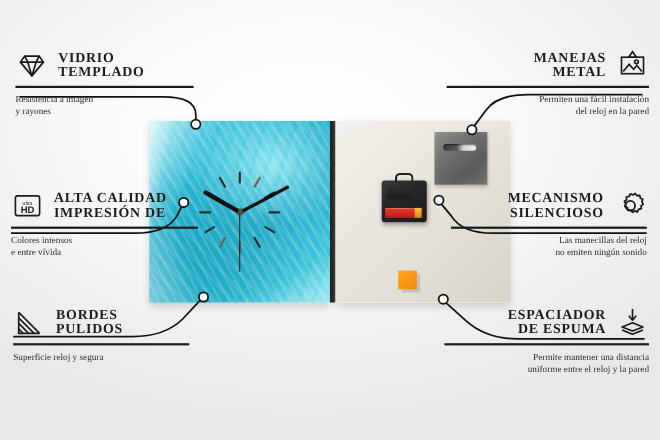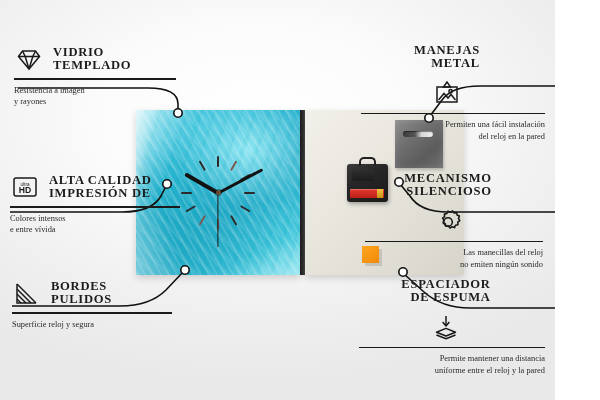--- a/index.html
+++ b/index.html
@@ -3,21 +3,21 @@
 <meta charset="utf-8">
 <style>
   * { box-sizing: border-box; margin: 0; padding: 0; }
   html, body {
     width: 600px; height: 400px;
     font-family: "Liberation Serif", serif;
     overflow: hidden;
   }
   #page {
     position: relative;
-    width: 555px; height: 400px;
+    width: 600px; height: 400px;
     background:
       radial-gradient(ellipse 420px 260px at 46% 30%, #ffffff 0%, #fbfbfb 38%, #f2f2f2 66%, #e9e9e9 100%),
       linear-gradient(160deg, #fdfdfd 0%, #f4f4f4 55%, #ececec 100%);
     overflow: hidden;
   }
 
   
   .product {
     position: absolute;
     left: 136px; top: 110px;
@@ -178,21 +178,21 @@
     line-height: 1.35;
     color: #2a2a2a;
     white-space: pre-line;
   }
   .co-icon { flex: 0 0 auto; width: 30px; height: 30px; }
 
   
   .left .co-head { flex-direction: row; }
   .left .co-title, .left .co-sub { text-align: left; }
   
-  .right .co-head { flex-direction: column; justify-content: flex-end; align-items: center; }
+  .right .co-head { flex-direction: row; justify-content: flex-end; align-items: center; }
   .right .co-title, .right .co-sub { text-align: right; }
 
   .leaders { position: absolute; inset: 0; pointer-events: none; }
 </style>
 </head>
 <body>
 
 <div id="page">
 
   <div class="product">

